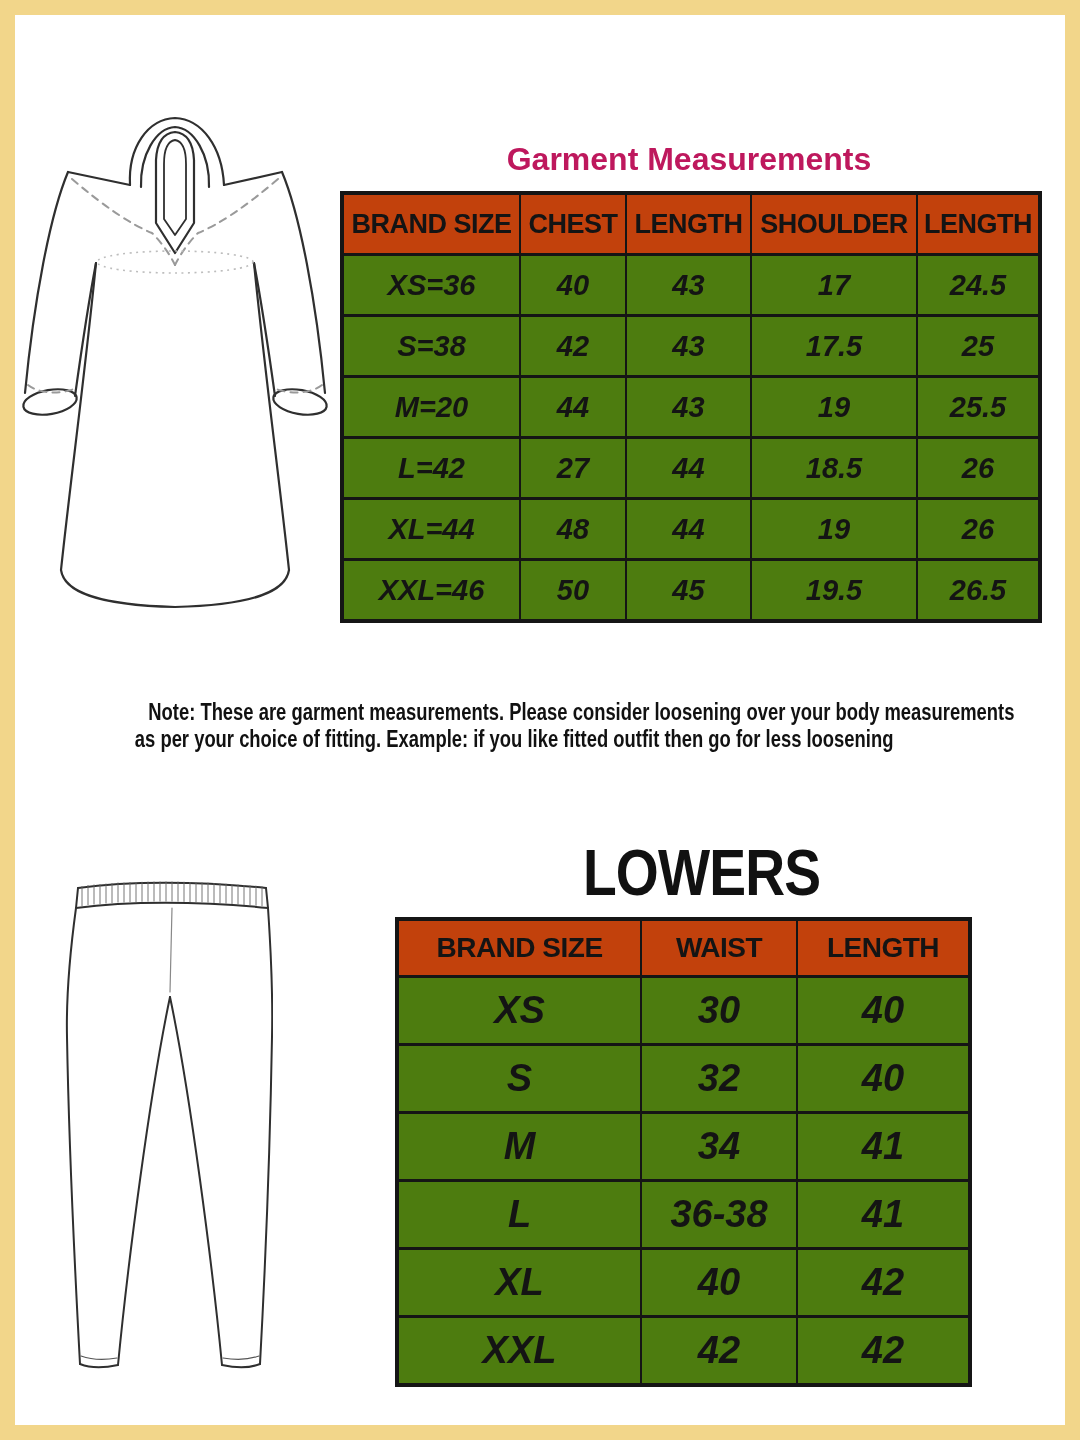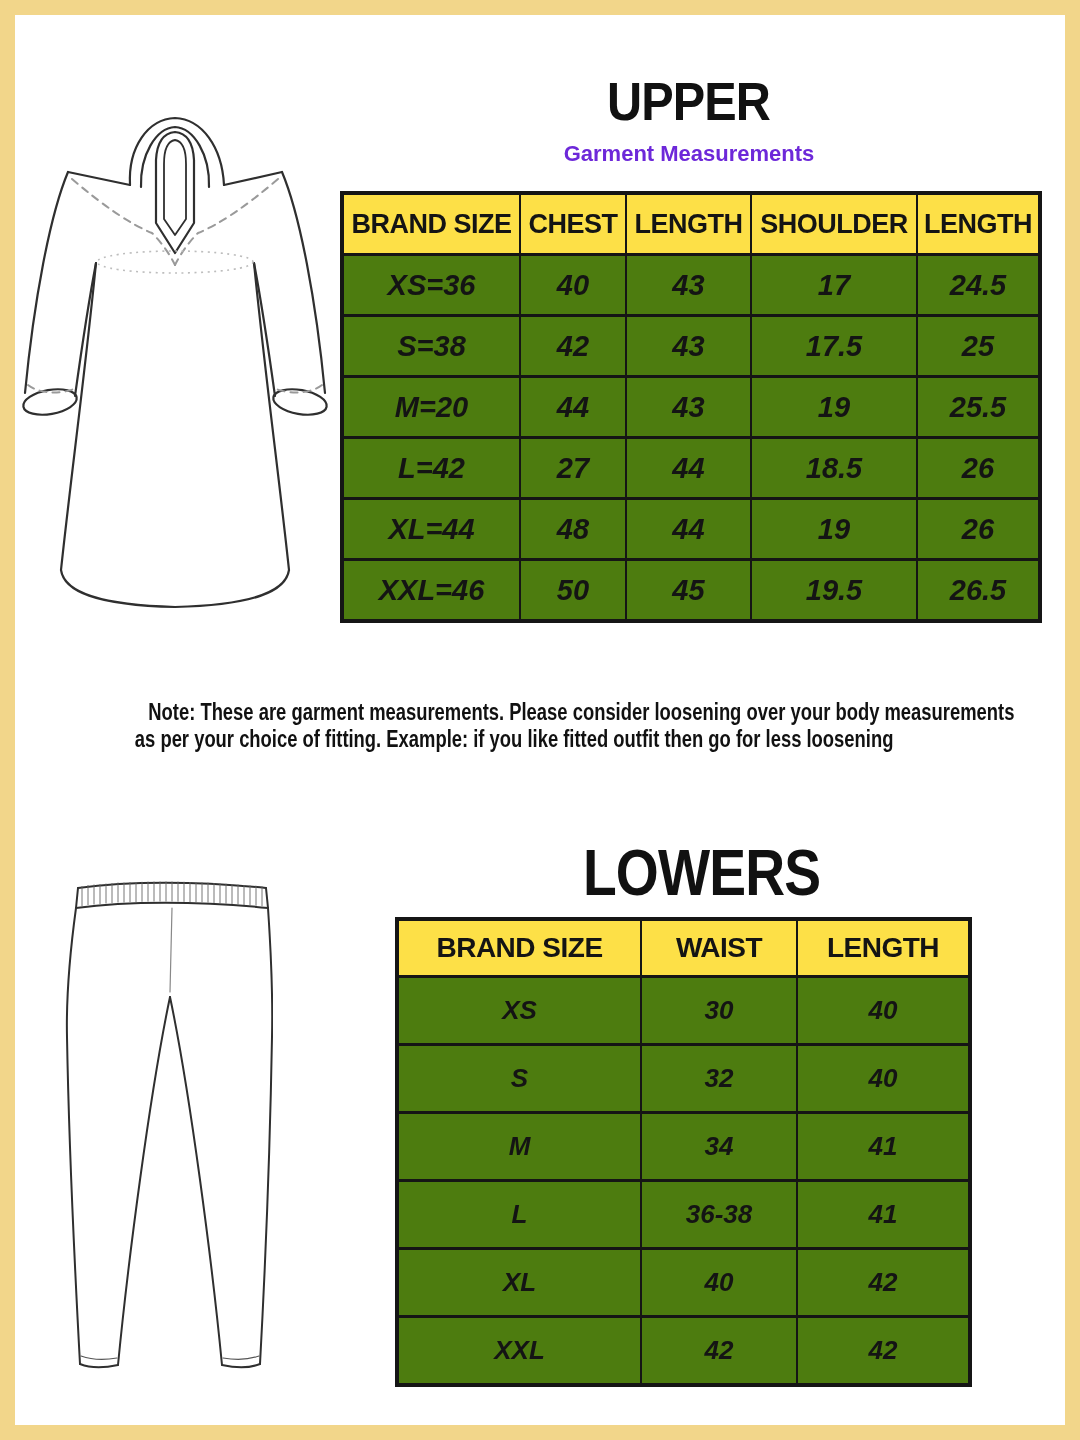--- a/index.html
+++ b/index.html
@@ -18,38 +18,38 @@
   .section-title{
     text-align:center;font-weight:bold;color:#111;line-height:1;
     white-space:nowrap;
   }
   .section-title .tx{display:inline-block;transform:scaleX(.9);transform-origin:center;letter-spacing:-1px;}
   .upper-title{left:340px;top:74px;width:698px;font-size:54px;}
   .lowers-title{left:415px;top:840px;width:573px;font-size:65px;}
   .lowers-title .tx{transform:scaleX(.85);}
   .subtitle{
     left:340px;top:141px;width:698px;text-align:center;
-    font-weight:bold;font-size:22px;color:#6d28d9;white-space:nowrap;
+    font-weight:bold;font-size:32px;color:#be185d;white-space:nowrap;
   }
 
   
   table{border-collapse:collapse;table-layout:fixed;background:#faeeca;}
   table.size-table{border:4px solid #151515;}
   th,td{
     border:2px solid #151515;border-top-width:3px;border-bottom-width:3px;
     text-align:center;vertical-align:middle;
     font-weight:bold;color:#141414;padding:0;
   }
   .upper-table{left:340px;top:191px;}
   .upper-table th{height:58px;font-size:27px;letter-spacing:-0.5px;}
   .upper-table td{height:58px;font-size:29px;}
   .lowers-table{left:395px;top:917px;}
   .lowers-table th{height:54px;font-size:28px;letter-spacing:-0.5px;}
-  .lowers-table td{height:65px;font-size:26px;margin-top:8px;}
-  th{background:#fde047;}
+  .lowers-table td{height:65px;font-size:38px;margin-top:8px;}
+  th{background:#c2410c;}
   td{background:#4d7c0f;font-style:italic;}
 
   
   .note{
     left:40px;top:699px;width:1000px;
     font-weight:bold;font-size:23px;color:#111;line-height:27px;
   }
   .note .line{white-space:nowrap;}
   .note .tx{display:inline-block;transform:scaleX(.8);transform-origin:center;}
 
@@ -91,23 +91,20 @@
     <g fill="none" stroke="#9a9a9a" stroke-width="2" stroke-dasharray="7 6" stroke-linecap="round">
       <path d="M52,64 Q100,105 132,118 Q146,132 155,150"></path>
       <path d="M258,64 Q210,105 178,118 Q164,132 155,150"></path>
       <path d="M8,270 C18,278 38,280 54,274"></path>
       <path d="M302,270 C292,278 272,280 256,274"></path>
     </g>
 
     <ellipse cx="155" cy="147" rx="78" ry="11" fill="none" stroke="#bdbdbd" stroke-width="1.6" stroke-dasharray="2 4.5"></ellipse>
   </svg>
 
-  <div class="abs section-title upper-title">
-    <span class="tx">UPPER</span>
-  </div>
   <div class="abs subtitle">Garment Measurements</div>
 
   <table class="abs size-table upper-table">
     <colgroup>
         <col style="width:178px">
         <col style="width:106px">
         <col style="width:125px">
         <col style="width:166px">
         <col style="width:123px">
       </colgroup>

